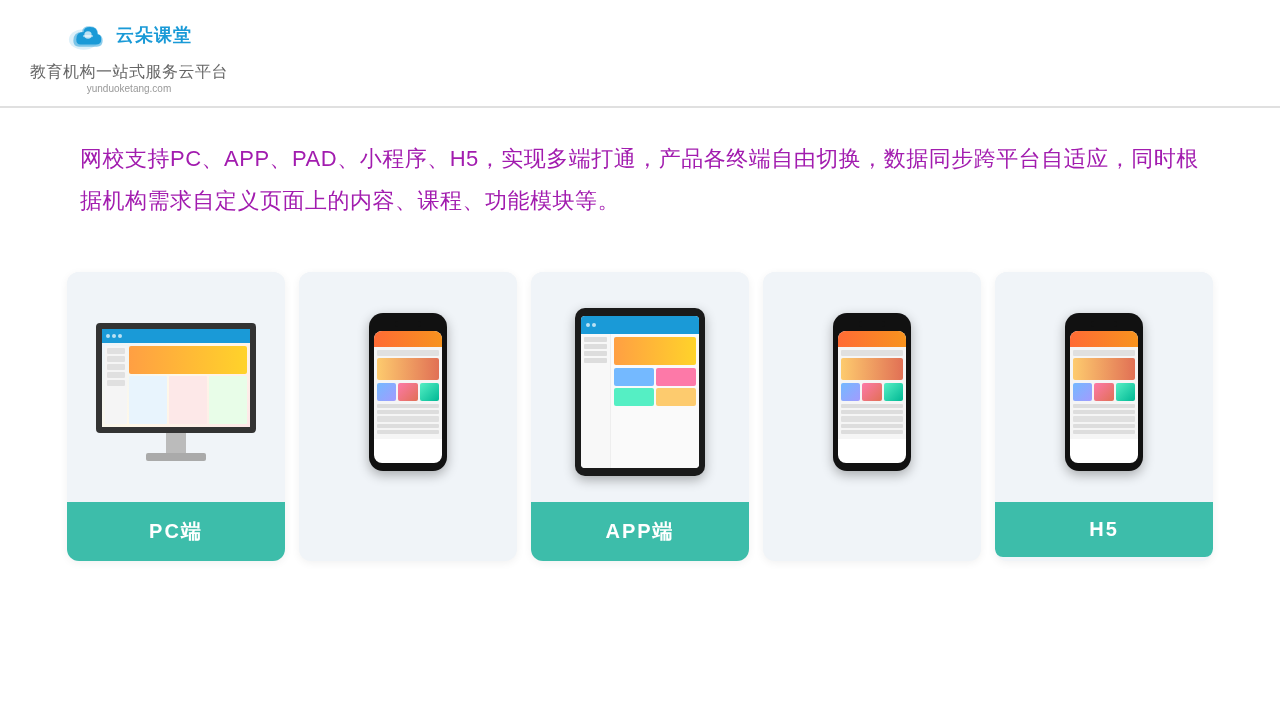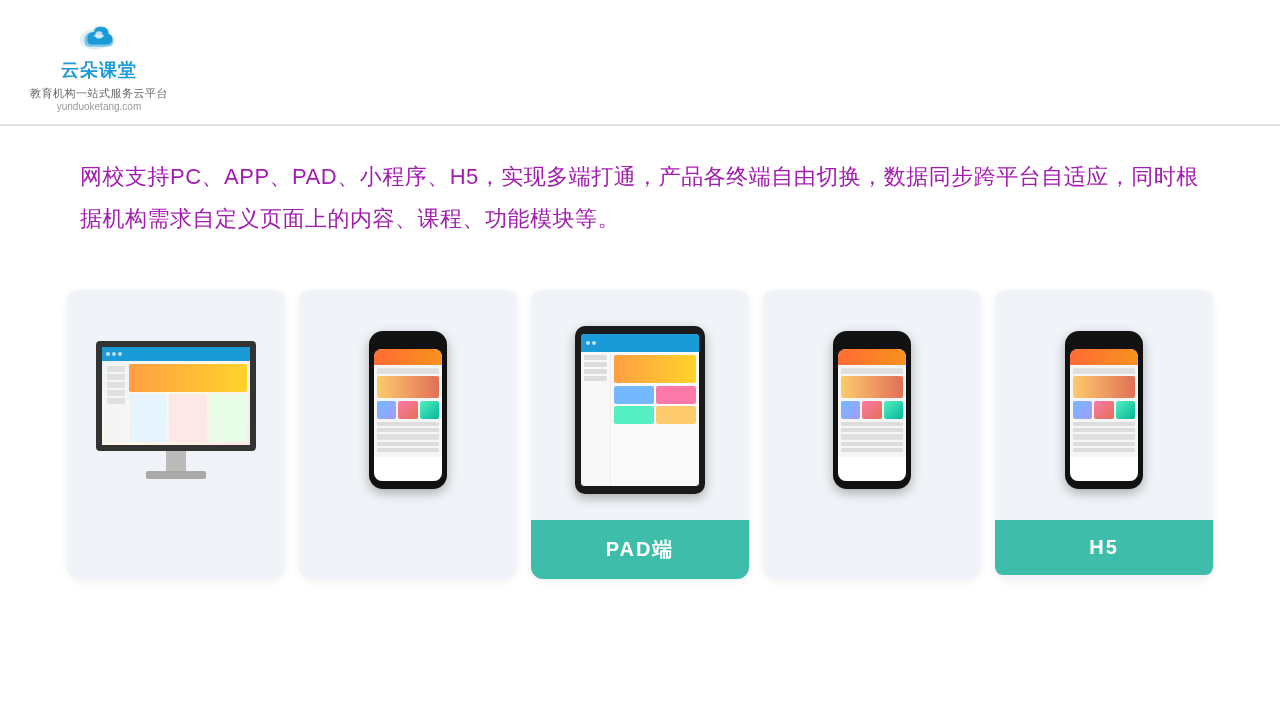--- a/index.html
+++ b/index.html
@@ -45,37 +45,36 @@
     }
     .header-right {
       display: flex;
       flex-direction: column;
       align-items: center;
     }
     .cloud-logo {
       display: flex;
       align-items: center;
       gap: 6px;
-      flex-direction: column;
     }
     .cloud-icon {
       width: 44px;
       height: 34px;
     }
     .brand-text {
       font-size: 18px;
       font-weight: 700;
       color: #1a9ad7;
       letter-spacing: 1px;
     }
     .brand-sub {
-      font-size: 11px;
+      font-size: 16px;
       color: #666;
       text-align: center;
-      margin-top: 4px;
+      margin-top: 10px;
       letter-spacing: 0.5px;
     }
     .brand-url {
       font-size: 10px;
       color: #999;
     }
 
     
     .description {
       padding: 30px 80px 10px 80px;
@@ -404,20 +403,21 @@
                   <div class="screen-card"></div>
                 </div>
               </div>
             </div>
           </div>
         </div>
         <div class="monitor-stand"></div>
         <div class="monitor-base"></div>
       </div>
     </div>
+    <div class="device-label">PC端</div>
   </div>
 
   <div class="device-card">
     <div class="device-image-area">
       <div class="phone">
         <div class="phone-notch"></div>
         <div class="phone-screen">
           <div class="phone-screen-header"></div>
           <div class="phone-screen-content">
             <div class="phone-content-row"></div>
@@ -459,21 +459,21 @@
                 <div class="tablet-card"></div>
                 <div class="tablet-card"></div>
                 <div class="tablet-card"></div>
                 <div class="tablet-card"></div>
               </div>
             </div>
           </div>
         </div>
       </div>
     </div>
-    <div class="device-label">PAD端</div>
+    <div class="device-label">APP端</div>
   </div>
 
   <div class="device-card">
     <div class="device-image-area">
       <div class="phone">
         <div class="phone-notch"></div>
         <div class="phone-screen">
           <div class="phone-screen-header"></div>
           <div class="phone-screen-content">
             <div class="phone-content-row"></div>

